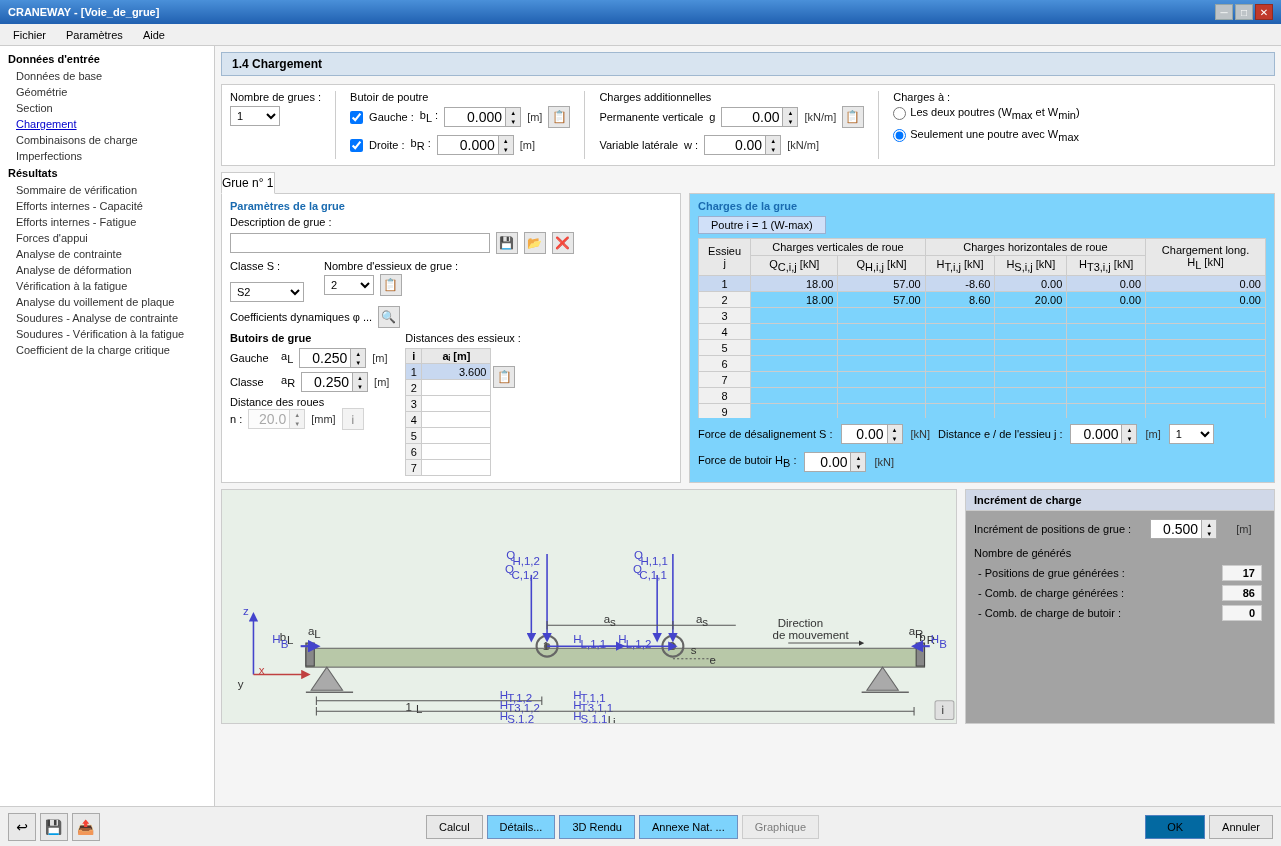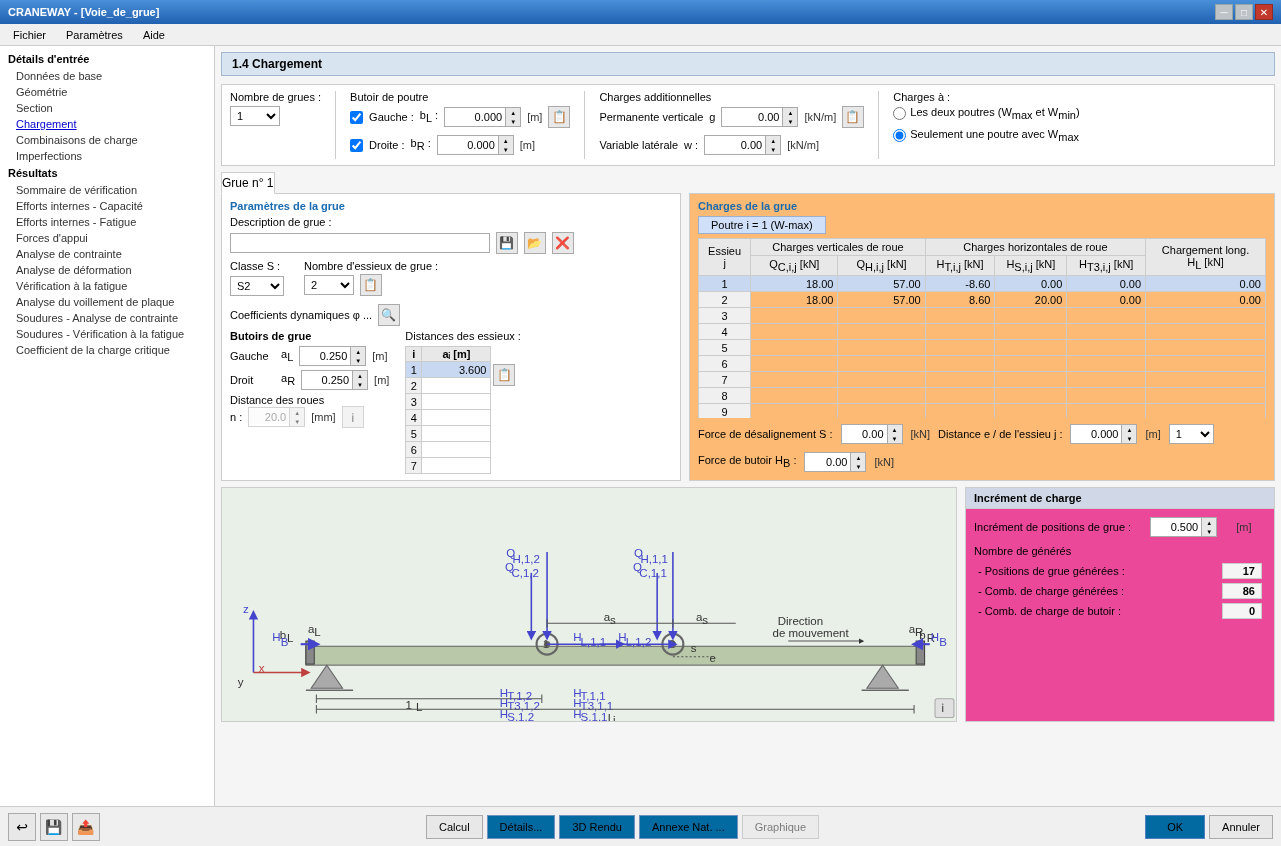--- a/index.html
+++ b/index.html
@@ -100,21 +100,21 @@
       display: flex;
       align-items: center;
       border: 1px solid #aaa;
       background: white;
     }
     .spinbox input {
       width: 60px;
       border: none;
       padding: 1px 3px;
       text-align: right;
-      font-size: 11px;
+      font-size: 14px;
       outline: none;
     }
     .spinbox-btns {
       display: flex;
       flex-direction: column;
       border-left: 1px solid #aaa;
     }
     .spinbox-btn {
       width: 14px;
       height: 9px;
@@ -191,21 +191,21 @@
     
     .grue-left {
       width: 460px;
       background: white;
       border: 1px solid #ccc;
       padding: 6px 8px;
     }
     
     .grue-right {
       flex: 1;
-      background: #fdba74;
+      background: #7dd3fc;
       border: 1px solid #ccc;
       padding: 6px 8px;
     }
     
     .subsection-title {
       color: #1a6bb0;
       font-weight: bold;
       margin-bottom: 4px;
       font-size: 11px;
     }
@@ -261,21 +261,21 @@
       flex: 1;
       background: #e8f0e8;
       border: 1px solid #ccc;
       min-height: 220px;
       position: relative;
       overflow: hidden;
     }
     
     .increment-box {
       width: 310px;
-      background: #ec4899;
+      background: #a3a3a3;
       border: 1px solid #ccc;
       padding: 8px;
     }
     
     .increment-title {
       background: #d0d8e8;
       margin: -8px -8px 8px -8px;
       padding: 4px 8px;
       font-weight: bold;
       border-bottom: 1px solid #ccc;
@@ -316,21 +316,21 @@
     }
     .toolbar-btn {
       padding: 3px 12px;
       background: #e8e8e8;
       border: 1px solid #aaa;
       cursor: pointer;
       font-size: 11px;
       height: 24px;
     }
     .toolbar-btn.primary {
-      background: #0369a1;
+      background: #7dd3fc;
       border: 1px solid #7090c0;
     }
     .toolbar-btn.ok {
       background: #0369a1;
       border: 1px solid #5080c0;
       min-width: 60px;
     }
     
     .toolbar-icon-btn {
       width: 28px; height: 28px;
@@ -371,21 +371,21 @@
 
 <div class="menu-bar">
   <div class="menu-item">Fichier</div>
   <div class="menu-item">Paramètres</div>
   <div class="menu-item">Aide</div>
 </div>
 
 <div class="main-layout">
 
   <div class="sidebar">
-    <div class="sidebar-section-title">Détails d'entrée</div>
+    <div class="sidebar-section-title">Données d'entrée</div>
     <div class="sidebar-item">Données de base</div>
     <div class="sidebar-item">Géométrie</div>
     <div class="sidebar-item">Section</div>
     <div class="sidebar-item active">Chargement</div>
     <div class="sidebar-item">Combinaisons de charge</div>
     <div class="sidebar-item">Imperfections</div>
     <div class="sidebar-section-title">Résultats</div>
     <div class="sidebar-item">Sommaire de vérification</div>
     <div class="sidebar-item">Efforts internes - Capacité</div>
     <div class="sidebar-item">Efforts internes - Fatigue</div>
@@ -508,21 +508,21 @@
         <div class="row">
           <input type="text" style="width: 260px; height: 20px; border: 1px solid rgb(170, 170, 170); padding: 1px 3px;">
           <button class="icon-btn">💾</button>
           <button class="icon-btn">📂</button>
           <button class="icon-btn">❌</button>
         </div>
 
         <div style="display:flex; gap:20px; margin-top:6px;">
           <div>
             <div class="label">Classe S :</div>
-            <select style="width:54px; margin-top:4px;">
+            <select style="width:74px; margin-top:10px;">
               <option>S2</option>
             </select>
           </div>
           <div style="flex:1;">
             <div class="label">Nombre d'essieux de grue :</div>
             <div class="row" style="margin-top:2px;">
               <select style="width:50px;">
                 <option>2</option>
               </select>
               <button class="icon-btn">📋</button>
@@ -545,21 +545,21 @@
               <div class="spinbox">
                 <input type="text" value="0.250" style="width: 50px;">
                 <div class="spinbox-btns">
                   <button class="spinbox-btn">▲</button>
                   <button class="spinbox-btn">▼</button>
                 </div>
               </div>
               <span class="unit">[m]</span>
             </div>
             <div class="row">
-              <span class="label" style="width:45px;">Droit</span>
+              <span class="label" style="width:45px;">Classe</span>
               <span>a<sub>R</sub></span>
               <div class="spinbox">
                 <input type="text" value="0.250" style="width: 50px;">
                 <div class="spinbox-btns">
                   <button class="spinbox-btn">▲</button>
                   <button class="spinbox-btn">▼</button>
                 </div>
               </div>
               <span class="unit">[m]</span>
             </div>

